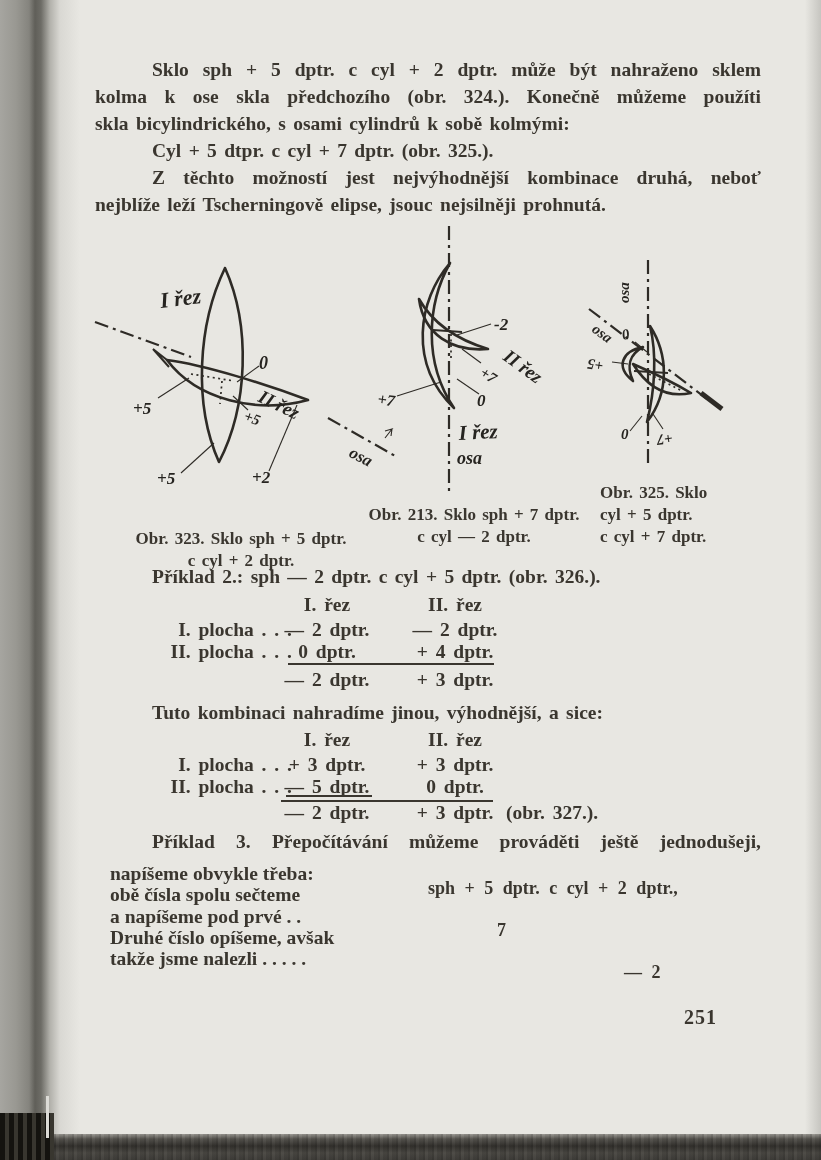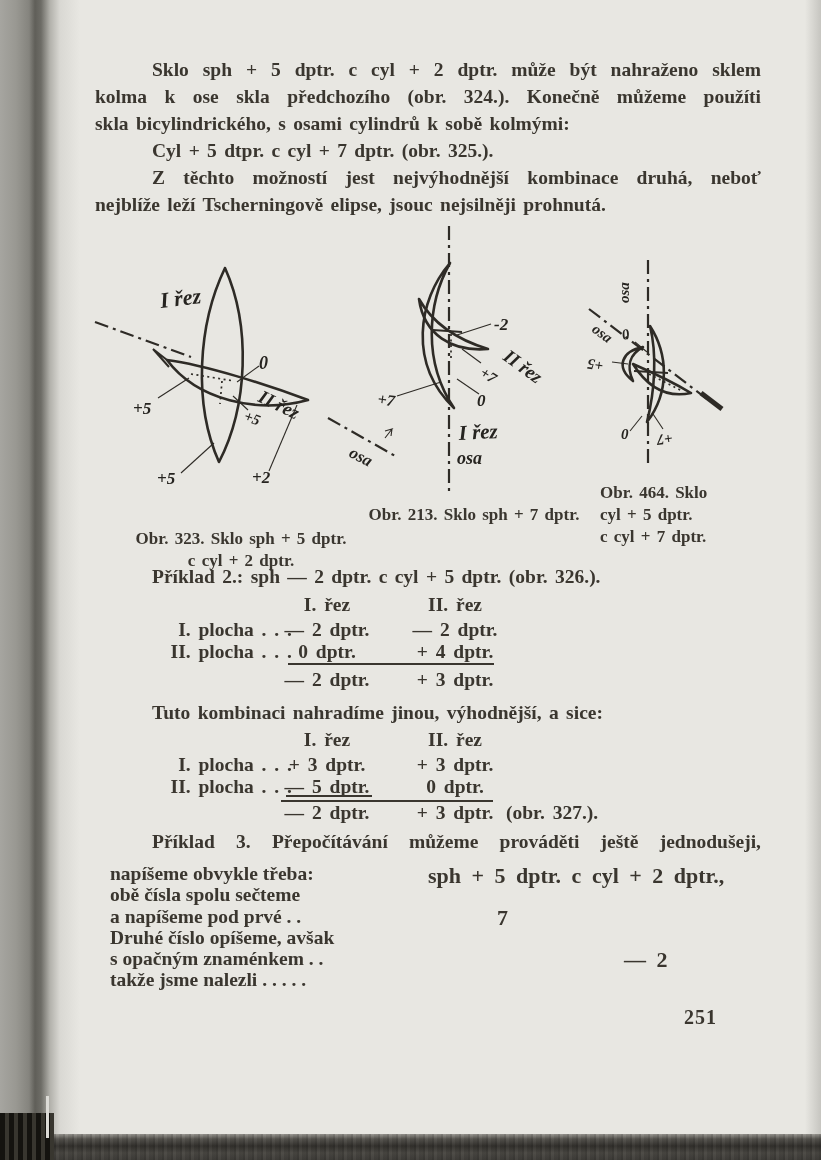--- a/index.html
+++ b/index.html
@@ -27,21 +27,21 @@
 
   .capt { position:absolute; font-size:17px; line-height:22px; text-align:center; word-spacing:2px; }
   .capt.left-al { text-align:left; }
 
   .tcell { position:absolute; font-size:19.5px; line-height:22px; white-space:nowrap; word-spacing:3px;font-family:Liberation Serif, serif; }
   .center { text-align:center; }
   .right  { text-align:right; }
   .rule { position:absolute; height:2px; background:#3a362f; }
 
   .ex3left { position:absolute; left:110px; top:863px; width:330px; font-size:19.5px; line-height:21.3px; white-space:nowrap; }
-  .ex3right { position:absolute; font-size:22px; white-space:nowrap; word-spacing:5px; }
+  .ex3right { position:absolute; font-size:18px; white-space:nowrap; word-spacing:5px;margin-top:15px; }
 
   .pagenum { position:absolute; left:684px; top:1006px; font-size:20px; letter-spacing:1px; }
 
   svg.fig { position:absolute; overflow:visible; }
   .dashdot { fill:none; stroke:#2e2b26; stroke-width:2.2; stroke-dasharray:14 5 3 5; }
   .lens { fill:none; stroke:#2e2b26; stroke-width:2.6; stroke-linejoin:round; }
   .thin { fill:none; stroke:#2e2b26; stroke-width:1.1; }
   .mid  { fill:none; stroke:#2e2b26; stroke-width:2; }
   .thick{ fill:none; stroke:#2e2b26; stroke-width:5; }
   .dots { fill:none; stroke:#2e2b26; stroke-width:1.7; stroke-dasharray:2 3.5; }
@@ -126,23 +126,24 @@
     <text x="46" y="187" font-size="15">0</text>
     <text x="97" y="181" font-size="15" transform="rotate(172 97 181)">+7</text>
   </svg>
 
   <div class="capt" style="left:110px;top:528px;width:262px">
     <div>Obr. 323. Sklo sph + 5 dptr.</div>
     <div>c cyl + 2 dptr.</div>
   </div>
   <div class="capt" style="left:368px;top:504px;width:212px">
     <div>Obr. 213. Sklo sph + 7 dptr.</div>
+    <div>c cyl — 2 dptr.</div>
   </div>
   <div class="capt left-al" style="left:600px;top:482px;width:150px">
-    <div>Obr. 464. Sklo</div>
+    <div>Obr. 325. Sklo</div>
     <div>cyl + 5 dptr.</div>
     <div>c cyl + 7 dptr.</div>
   </div>
 
   <div class="bodytext" style="top:563px">
     <div class="line indent">Příklad 2.: sph — 2 dptr. c cyl + 5 dptr. (obr. 326.).</div>
   </div>
 
   <div class="tcell center" style="left:281px;top:594px;width:92px">I. řez</div>
   <div class="tcell center" style="left:409px;top:594px;width:92px">II. řez</div>
@@ -176,21 +177,20 @@
 
   <div class="bodytext" style="top:828px">
     <div class="line indent jst">Příklad 3. Přepočítávání můžeme prováděti ještě jednodušeji,</div>
   </div>
 
   <div class="ex3left">
     <div>napíšeme obvykle třeba:</div>
     <div>obě čísla spolu sečteme</div>
     <div>a napíšeme pod prvé . .</div>
     <div>Druhé číslo opíšeme, avšak</div>
-    <div>s opačným znaménkem . .</div>
     <div>takže jsme nalezli . . . . .</div>
   </div>
 
   <div class="ex3right" style="left:428px;top:863px">sph + 5 dptr. c cyl + 2 dptr.,</div>
   <div class="ex3right" style="left:497px;top:905px">7</div>
   <div class="ex3right" style="left:624px;top:947px">— 2</div>
 
   <div class="pagenum">251</div>
 
   <div class="bottom-band"></div>

